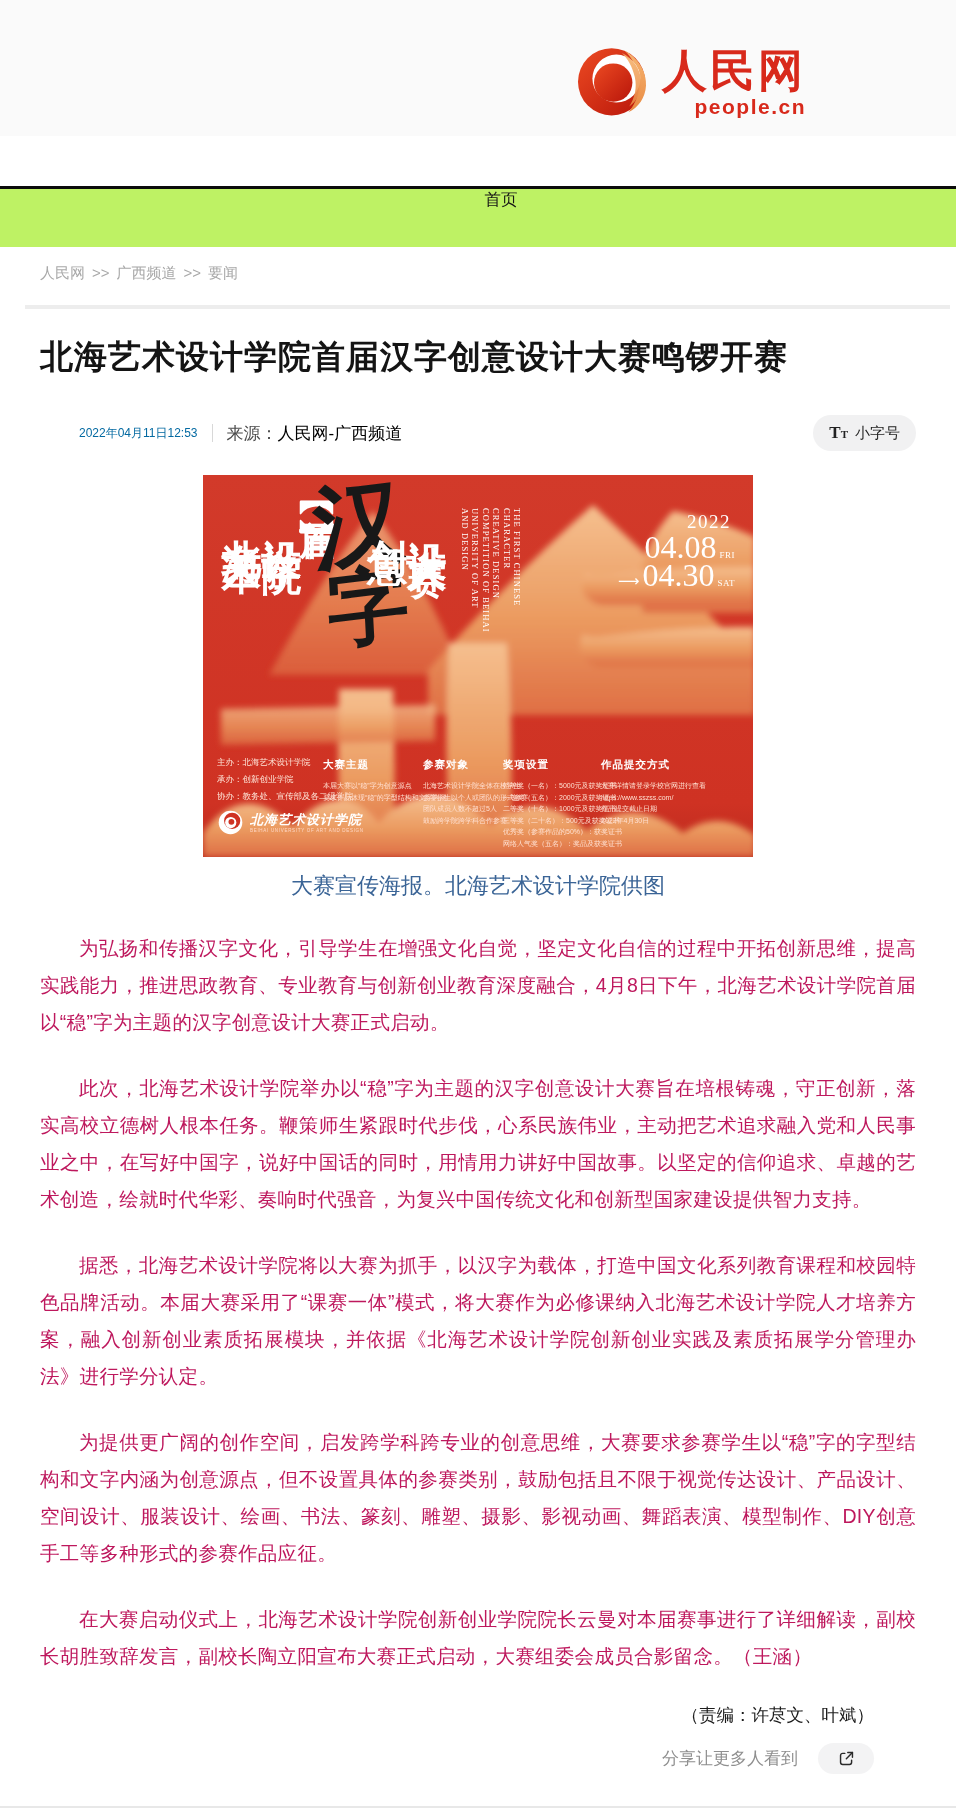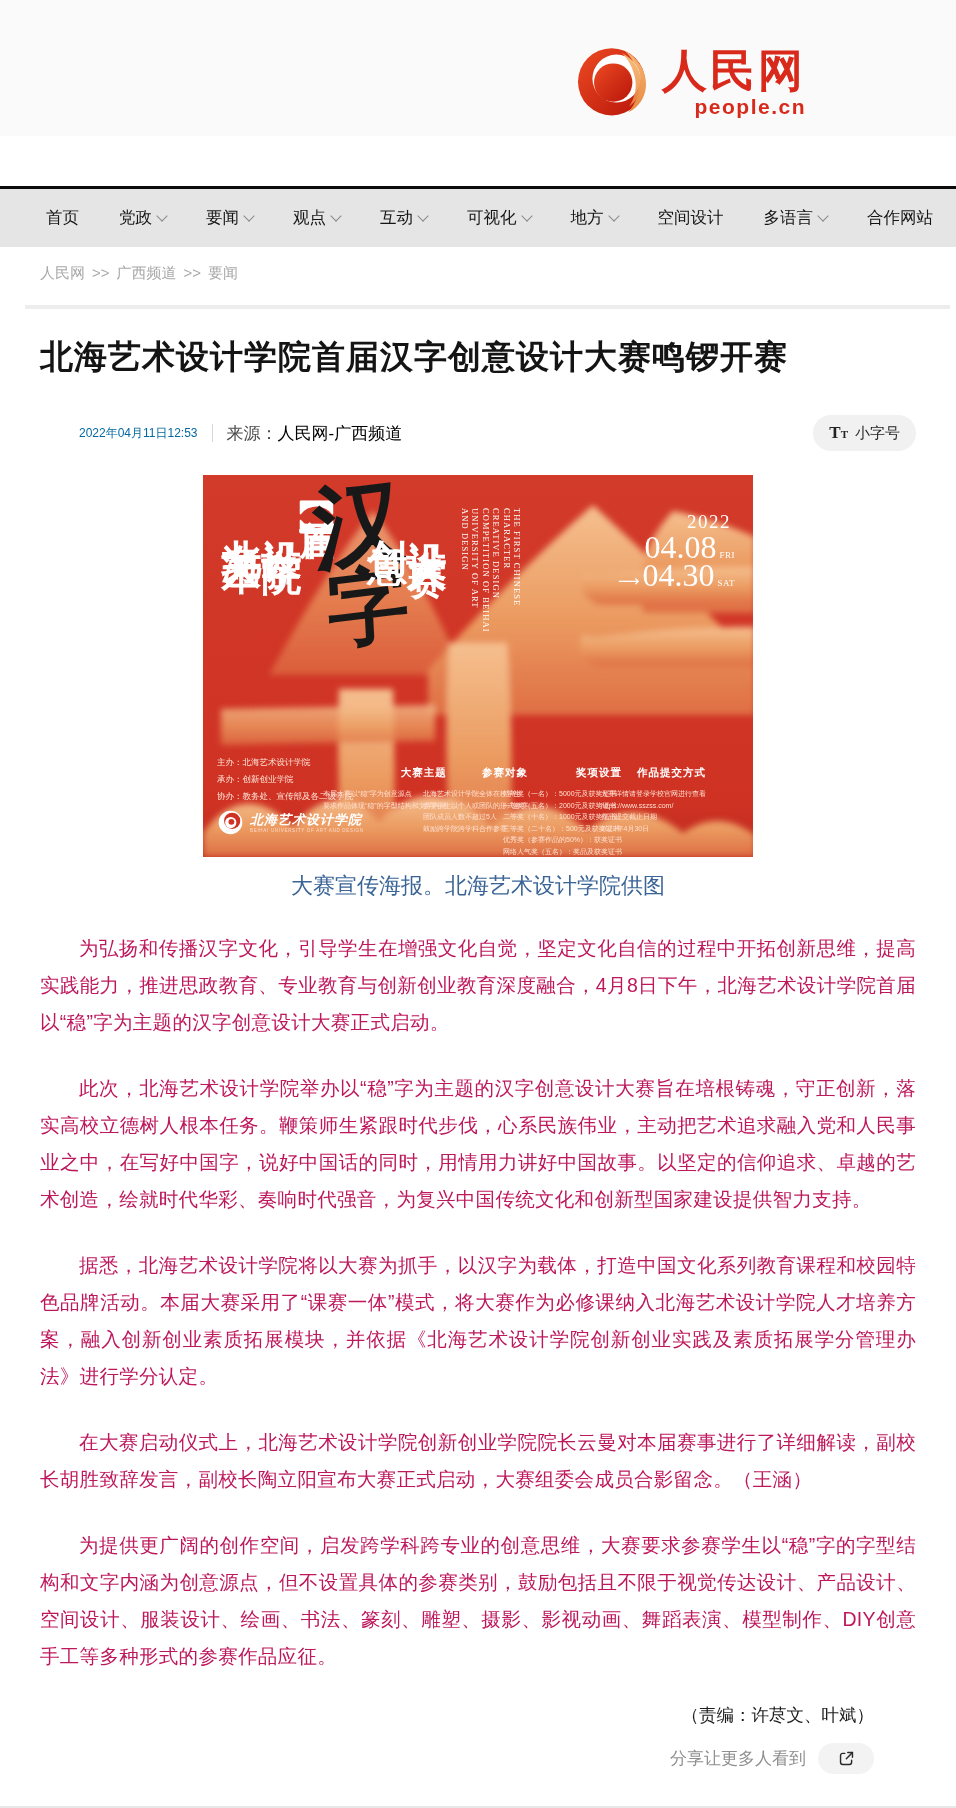--- a/index.html
+++ b/index.html
@@ -11,21 +11,21 @@
   
   .site-header{height:136px;background:#fafafa;position:relative;}
   .header-white{height:50px;background:#fff;}
   .logo{position:absolute;left:574px;top:42px;display:flex;align-items:flex-start;gap:8px;cursor:pointer;}
   .logo svg{width:80px;height:78px;display:block;}
   .logo-text{display:flex;flex-direction:column;align-items:flex-end;padding-top:6px;}
   .logo-cn{font-family:"Liberation Serif",serif;font-weight:700;font-size:45px;line-height:46px;color:#d8291b;letter-spacing:3px;}
   .logo-en{font-size:21px;font-weight:700;color:#d8291b;letter-spacing:1.5px;margin-top:1px;}
   .top-rule{height:3px;background:#0b0b0b;}
   
-  .nav{height:58px;background:#e5e5e5;display:flex;align-items:center;padding-left:46px;gap:40px;overflow:hidden;white-space:nowrap;}
+  .nav{height:58px;background:#bef264;display:flex;align-items:center;padding-left:46px;gap:40px;overflow:hidden;white-space:nowrap;flex-direction:column;}
   .nav-item{font-size:16.5px;color:#151515;display:flex;align-items:center;gap:6px;flex:0 0 auto;cursor:pointer;font-weight:500;}
   .chev{width:7px;height:7px;border-right:1.5px solid #8a8a8a;border-bottom:1.5px solid #8a8a8a;transform:rotate(45deg);margin-top:-5px;}
   
   .breadcrumb{margin:17px 0 0 40px;font-size:15px;color:#a8a8a8;}
   .breadcrumb .sep{margin:0 7px;}
   .breadcrumb a{color:#a8a8a8;text-decoration:none;cursor:pointer;}
   .title-divider{height:4px;background:#ededed;margin:22px 6px 0 25px;}
   
   .article-title{margin:26px 40px 0;font-size:33px;line-height:44px;font-weight:700;color:#141414;letter-spacing:1px;}
   .meta{margin:36px 40px 0 40px;display:flex;align-items:center;}
@@ -63,30 +63,30 @@
   .d-big{font-size:32px;line-height:27px;}
   .d-small{font-size:9px;letter-spacing:.5px;}
   .d-arrow{font-size:15px;line-height:15px;}
   .org{position:absolute;left:14px;top:279px;color:#ffe7da;font-size:8.5px;line-height:17px;}
   .org .ln{white-space:nowrap;}
   .school-logo{position:absolute;left:14px;top:334px;display:flex;align-items:center;gap:6px;}
   .school-logo svg{width:27px;height:27px;display:block;}
   .sl-name{font-family:"Liberation Serif",serif;font-style:italic;font-weight:700;color:#fff;font-size:13px;line-height:14px;letter-spacing:1px;}
   .sl-sub{font-size:4.5px;color:#ffd6c5;letter-spacing:.7px;margin-top:1px;}
   .psec{position:absolute;top:279px;color:#ffdfd0;}
-  .psec h4{margin:12px 0 8px;font-size:10.5px;color:#fff;letter-spacing:1px;font-weight:700;text-align:right;}
+  .psec h4{margin:4px 0 8px;font-size:10.5px;color:#fff;letter-spacing:1px;font-weight:700;}
   .psec .ln{font-size:7px;line-height:11.5px;white-space:nowrap;}
   #sec0{left:120px;} #sec1{left:220px;} #sec2{left:300px;} #sec3{left:398px;}
   
   .caption{margin-top:14px;text-align:center;font-size:22px;color:#3a6496;}
   .article-body{padding:0 40px;}
   .article-body p{margin:29px 0 0;font-size:19.5px;line-height:37px;color:#be185d;
     text-indent:2em;text-align:justify;letter-spacing:.3px;}
   .editor{margin:28px 82px 0 0;text-align:right;font-size:17.5px;color:#1c1c1c;}
-  .share-row{margin:16px 82px 0 0;display:flex;justify-content:flex-end;align-items:center;gap:12px;}
+  .share-row{margin:16px 82px 0 0;display:flex;justify-content:flex-end;align-items:center;gap:20px;}
   .share-label{font-size:17px;color:#8f8f8f;}
   .share-btn{width:56px;height:31px;border-radius:16px;background:#f3f3f4;display:flex;align-items:center;justify-content:center;cursor:pointer;}
   .bottom-rule{position:absolute;left:0;bottom:0;width:100%;height:2px;background:#e8e8e8;}
 </style>
 </head>
 <body>
 
 <div class="site-header">
   <div class="logo">
     <svg viewBox="0 0 100 94">
@@ -281,22 +281,22 @@
     <div class="ln">2022年4月30日</div>
   </div>
 </div>
 
 <div class="caption">大赛宣传海报。北海艺术设计学院供图</div>
 
 <div class="article-body">
   <p>为弘扬和传播汉字文化，引导学生在增强文化自觉，坚定文化自信的过程中开拓创新思维，提高实践能力，推进思政教育、专业教育与创新创业教育深度融合，4月8日下午，北海艺术设计学院首届以“稳”字为主题的汉字创意设计大赛正式启动。</p>
   <p>此次，北海艺术设计学院举办以“稳”字为主题的汉字创意设计大赛旨在培根铸魂，守正创新，落实高校立德树人根本任务。鞭策师生紧跟时代步伐，心系民族伟业，主动把艺术追求融入党和人民事业之中，在写好中国字，说好中国话的同时，用情用力讲好中国故事。以坚定的信仰追求、卓越的艺术创造，绘就时代华彩、奏响时代强音，为复兴中国传统文化和创新型国家建设提供智力支持。</p>
   <p>据悉，北海艺术设计学院将以大赛为抓手，以汉字为载体，打造中国文化系列教育课程和校园特色品牌活动。本届大赛采用了“课赛一体”模式，将大赛作为必修课纳入北海艺术设计学院人才培养方案，融入创新创业素质拓展模块，并依据《北海艺术设计学院创新创业实践及素质拓展学分管理办法》进行学分认定。</p>
+  <p>为提供更广阔的创作空间，启发跨学科跨专业的创意思维，大赛要求参赛学生以“稳”字的字型结构和文字内涵为创意源点，但不设置具体的参赛类别，鼓励包括且不限于视觉传达设计、产品设计、空间设计、服装设计、绘画、书法、篆刻、雕塑、摄影、影视动画、舞蹈表演、模型制作、DIY创意手工等多种形式的参赛作品应征。</p>
   <p>在大赛启动仪式上，北海艺术设计学院创新创业学院院长云曼对本届赛事进行了详细解读，副校长胡胜致辞发言，副校长陶立阳宣布大赛正式启动，大赛组委会成员合影留念。（王涵）</p>
-  <p>为提供更广阔的创作空间，启发跨学科跨专业的创意思维，大赛要求参赛学生以“稳”字的字型结构和文字内涵为创意源点，但不设置具体的参赛类别，鼓励包括且不限于视觉传达设计、产品设计、空间设计、服装设计、绘画、书法、篆刻、雕塑、摄影、影视动画、舞蹈表演、模型制作、DIY创意手工等多种形式的参赛作品应征。</p>
 </div>
 
 <div class="editor">（责编：许荩文、叶斌）</div>
 
 <div class="share-row">
   <span class="share-label">分享让更多人看到</span>
   <div class="share-btn">
     <svg width="17" height="17" viewBox="0 0 20 20">
       <path d="M8 4 H5.5 C4.1 4 3 5.1 3 6.5 v8 C3 15.9 4.1 17 5.5 17 h8 c1.4 0 2.5-1.1 2.5-2.5 V12" stroke="#2a2a2a" fill="none" stroke-width="1.7" stroke-linecap="round"></path>
       <path d="M11.5 3 h5.5 v5.5" stroke="#2a2a2a" fill="none" stroke-width="1.7" stroke-linecap="round" stroke-linejoin="round"></path>

